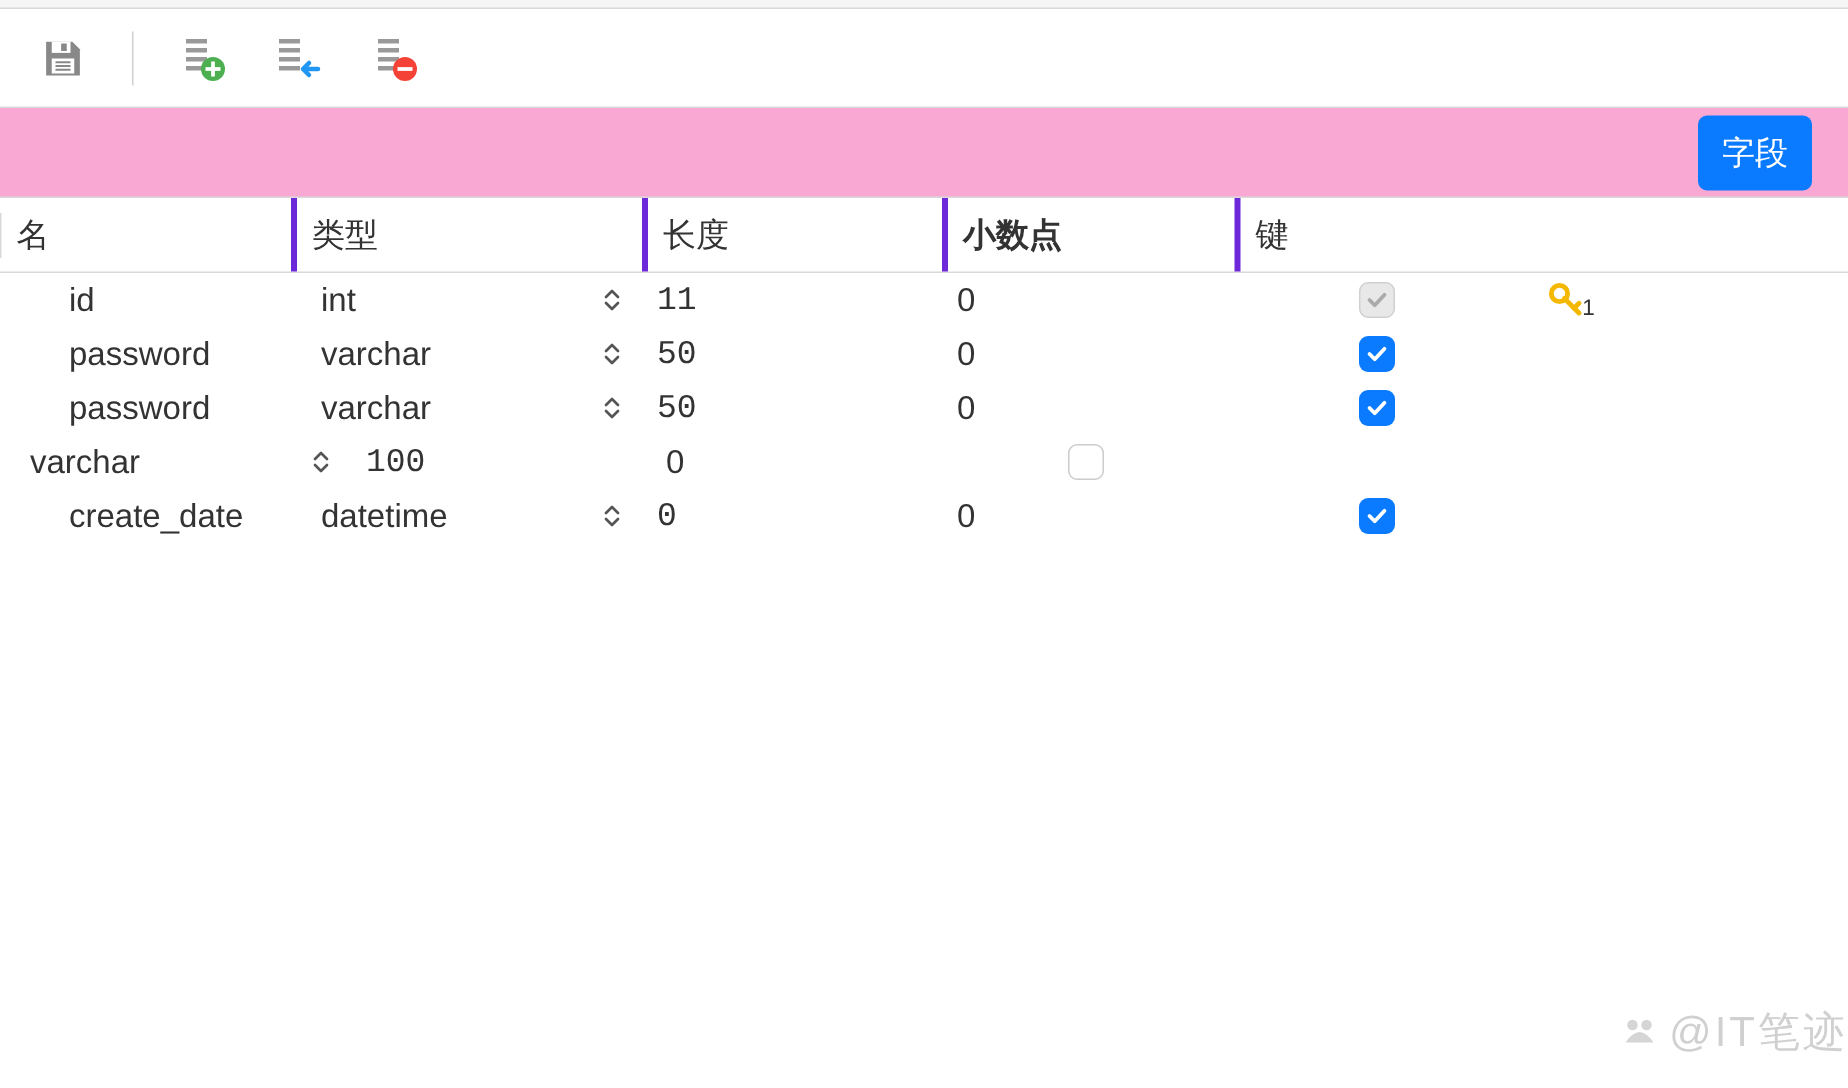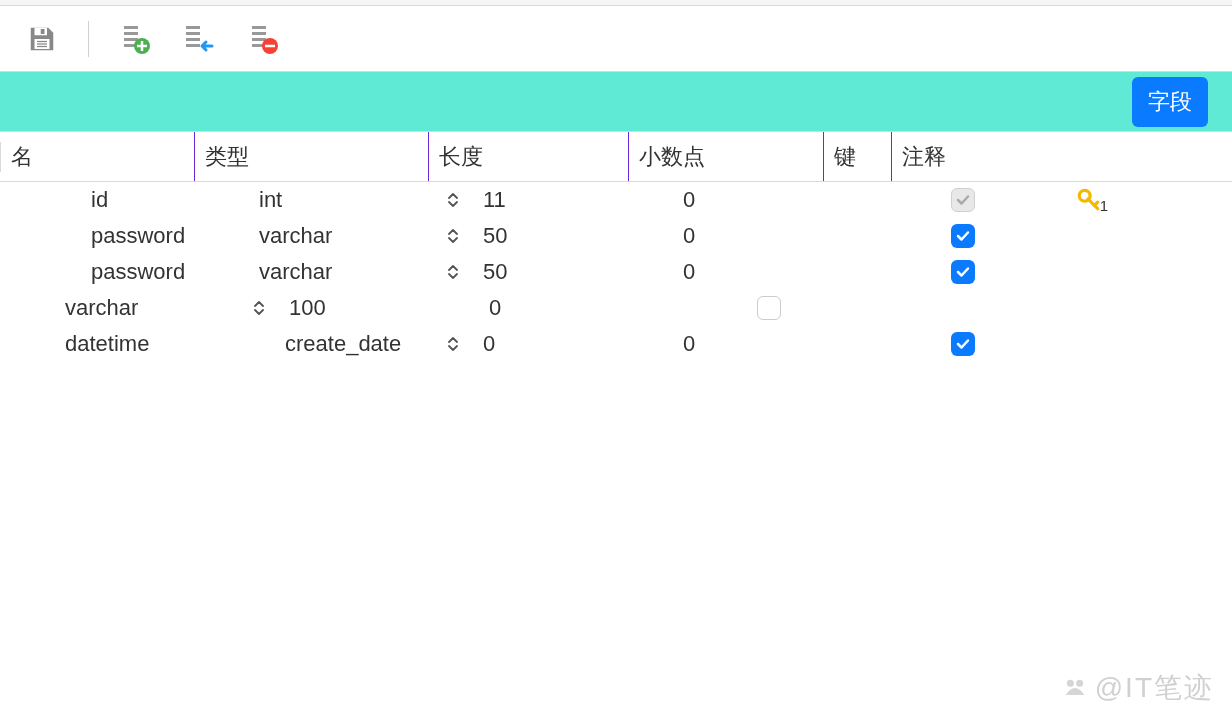--- a/index.html
+++ b/index.html
@@ -37,21 +37,21 @@
     .toolbar-btn {
       width: 36px;
       height: 36px;
       display: flex;
       align-items: center;
       justify-content: center;
       cursor: pointer;
     }
     .tabs-bar {
       height: 60px;
-      background: #5eead4;
+      background: #f9a8d4;
       border-bottom: 1px solid #d9d9d9;
       display: flex;
       align-items: center;
       justify-content: flex-end;
       padding: 0 24px;
       gap: 14px;
     }
     .tab {
       padding: 10px 16px;
       font-size: 22px;
@@ -70,51 +70,50 @@
       display: flex;
       align-items: center;
       font-size: 22px;
       color: #333;
     }
     .header-cell {
       height: 100%;
       display: flex;
       align-items: center;
       padding-left: 10px;
-      border-left: 1px solid #6d28d9;
+      border-left: 4px solid #6d28d9;
     }
     .col-name { width: 194px; padding-left: 46px; border-left: none;}
     .col-name-border { border-left: 1px solid #d9d9d9; height: 100%; display:flex; align-items:center; padding-left:10px; width:100%;}
     .col-type { width: 194px; }
     .col-stepper { width: 40px; border-left: none; }
     .col-length { width: 200px; font-family: Liberation Mono, monospace; }
-    .col-decimal { width: 195px; }
+    .col-decimal { width: 195px; font-weight: bold; }
     .col-notnull { width: 190px; }
     .col-key { width: 68px; }
     .col-comment { flex: 1; }
     
     .table-body {
       font-size: 22px;
       color: #333;
-      padding-left: 45px;
     }
     .table-row {
       height: 36px;
       display: flex;
       align-items: center;
     }
     .cell {
       display: flex;
       align-items: center;
       height: 100%;
     }
     .c-name { width: 194px; padding-left: 46px; }
     .c-type { width: 194px; padding-left: 20px; }
     .c-stepper { width: 40px; justify-content: center; }
-    .c-length { width: 200px; padding-left: 10px; }
+    .c-length { width: 200px; padding-left: 10px; font-family: Liberation Mono, monospace; }
     .c-decimal { width: 195px; padding-left: 10px; }
     .c-notnull { width: 190px; justify-content: center; }
     .c-key { width: 68px; justify-content: center; }
     .c-comment { flex: 1; padding-left: 10px; }
     
     .stepper-icon {
       color: #555;
       font-size: 16px;
       line-height: 8px;
       display: flex;
@@ -145,21 +144,21 @@
     .checkbox svg {
       width: 16px;
       height: 16px;
     }
     .key-icon {
       display: flex;
       align-items: center;
     }
     .watermark {
       position: absolute;
-      right: 18px;
+      right: 0;
       bottom: 18px;
       font-size: 28px;
       color: rgba(120,120,120,0.35);
       letter-spacing: 2px;
       display: flex;
       align-items: center;
       gap: 6px;
     }
     .watermark-icon {
       opacity: 0.35;
@@ -232,23 +231,20 @@
   <div class="header-cell col-stepper"></div>
   <div class="header-cell col-length">
       <span>长度</span>
     </div>
   <div class="header-cell col-decimal">
       <span>小数点</span>
     </div>
   <div class="header-cell col-key">
       <span>键</span>
     </div>
-  <div class="header-cell col-comment">
-      <span>注释</span>
-    </div>
 </div>
 
 <div class="table-body" id="table-body">
     <div class="table-row">
       <div class="cell c-name">id</div>
       <div class="cell c-type">int</div>
       <div class="cell c-stepper">
         <div class="stepper-icon">
           <svg width="12" height="16" viewBox="0 0 12 16">
             <path d="M2 6 L6 2 L10 6" stroke="#555" stroke-width="1.8" fill="none" stroke-linecap="round" stroke-linejoin="round"></path>
@@ -335,22 +331,22 @@
       </div>
       <div class="cell c-length">100</div>
       <div class="cell c-decimal">0</div>
       <div class="cell c-notnull">
         <div class="checkbox unchecked"></div>
       </div>
       <div class="cell c-key"></div>
       <div class="cell c-comment"></div>
     </div>
     <div class="table-row">
+      <div class="cell c-name">create_date</div>
       <div class="cell c-type">datetime</div>
-      <div class="cell c-name">create_date</div>
       <div class="cell c-stepper">
         <div class="stepper-icon">
           <svg width="12" height="16" viewBox="0 0 12 16">
             <path d="M2 6 L6 2 L10 6" stroke="#555" stroke-width="1.8" fill="none" stroke-linecap="round" stroke-linejoin="round"></path>
             <path d="M2 10 L6 14 L10 10" stroke="#555" stroke-width="1.8" fill="none" stroke-linecap="round" stroke-linejoin="round"></path>
           </svg>
         </div>
       </div>
       <div class="cell c-length">0</div>
       <div class="cell c-decimal">0</div>

